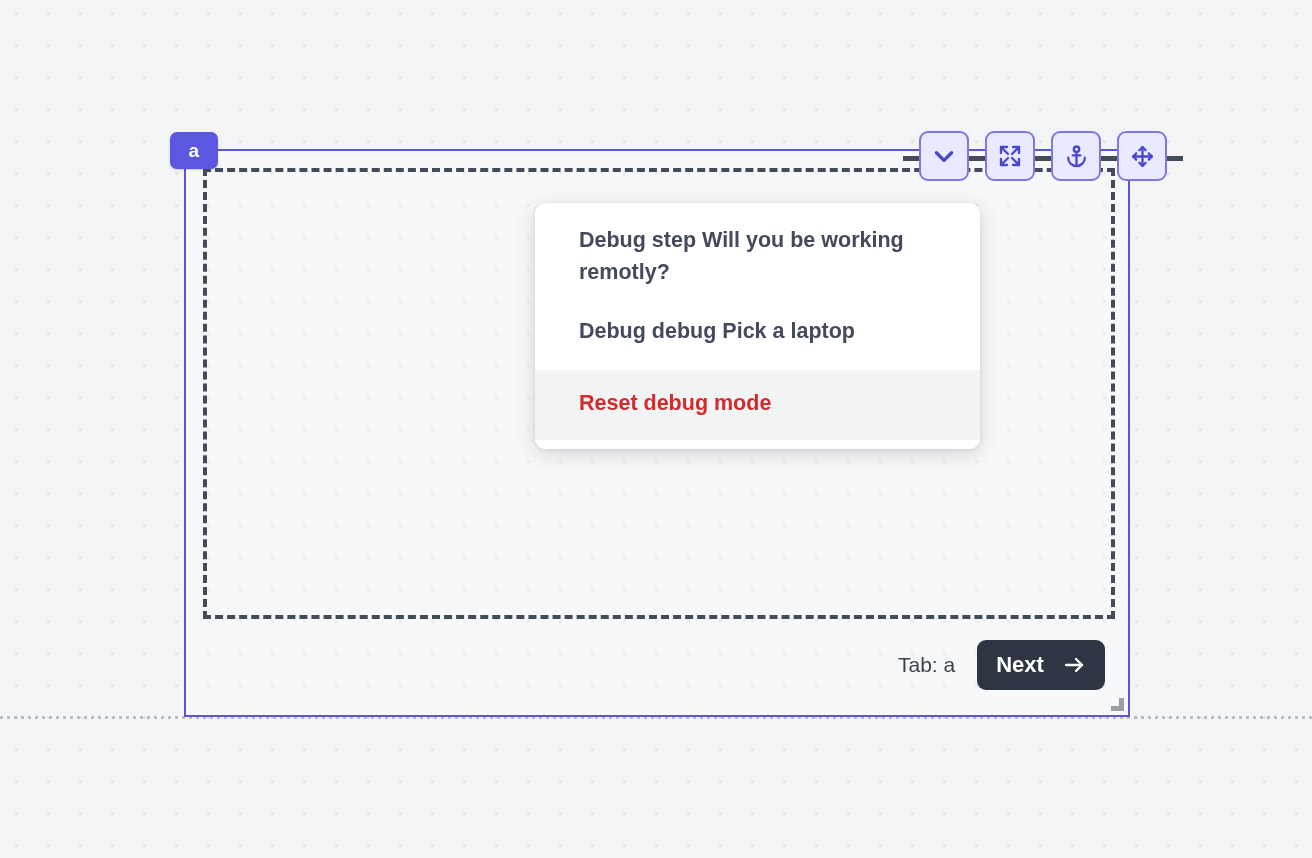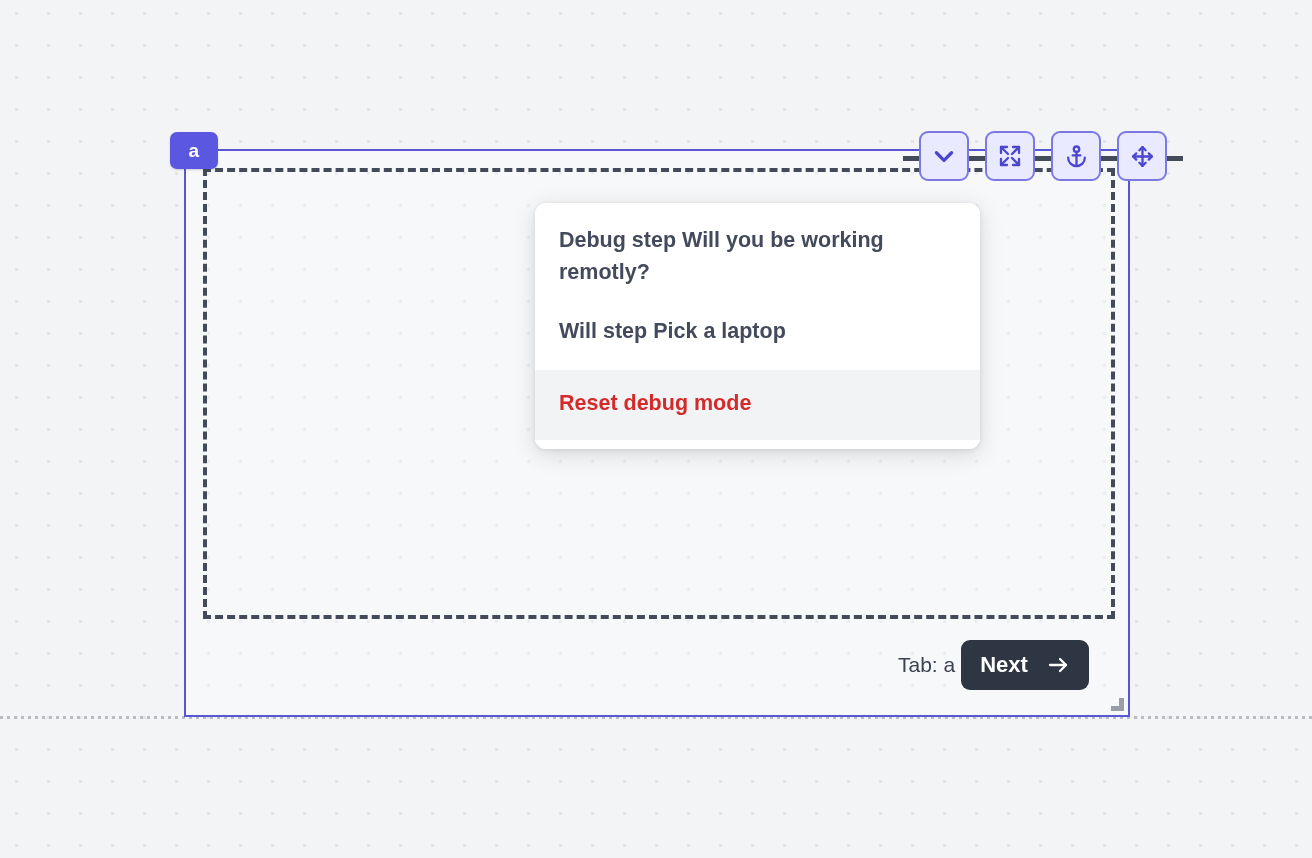--- a/index.html
+++ b/index.html
@@ -132,21 +132,21 @@
     background: #434a59;
   }
 
   
   #footer-row {
     position: absolute;
     left: 898px;
     top: 640px;
     display: flex;
     align-items: center;
-    gap: 6px;
+    gap: 22px;
   }
   #tab-indicator {
     font-size: 21px;
     color: #3c4350;
     white-space: nowrap;
   }
   #next-button {
     background: #2f3643;
     color: #ffffff;
     border: none;
@@ -169,21 +169,21 @@
     left: 535px;
     top: 203px;
     width: 445px;
     background: #ffffff;
     border-radius: 11px;
     box-shadow: 0 5px 22px rgba(40,45,60,.17), 0 1px 4px rgba(40,45,60,.10);
     padding: 8px 0 0 0;
     overflow: hidden;
   }
   .menu-item {
-    padding: 13px 24px;
+    padding: 13px 44px;
     font-size: 21.5px;
     font-weight: bold;
     line-height: 1.5;
     color: #434a5c;
     cursor: pointer;
   }
   .menu-item.danger {
     color: #d42a2a;
     background: #f1f3f5;
     margin-top: 10px;
@@ -263,21 +263,21 @@
   </button>
 <span class="tool-gap" style="left: -16px;"></span>
     <span class="tool-gap" style="left: 50px;"></span>
     <span class="tool-gap" style="left: 116px;"></span>
     <span class="tool-gap" style="left: 182px;"></span>
     <span class="tool-gap" style="left: 248px;"></span>
   </div>
 
 <div id="debug-menu">
   <div class="menu-item">Debug step Will you be working remotly?</div>
-  <div class="menu-item">Will step Pick a laptop</div>
+  <div class="menu-item">Debug debug Pick a laptop</div>
   <div class="menu-item danger">Reset debug mode</div>
 </div>
 
 <div id="footer-row">
   <span id="tab-indicator">Tab: a</span>
   <button id="next-button">
     <span>Next</span>
     <span id="next-arrow">
       <svg width="24" height="24" viewBox="0 0 24 24" fill="none" stroke="#ffffff" stroke-width="2.3" stroke-linecap="round" stroke-linejoin="round">
         <line x1="4" y1="12" x2="20" y2="12"></line>

